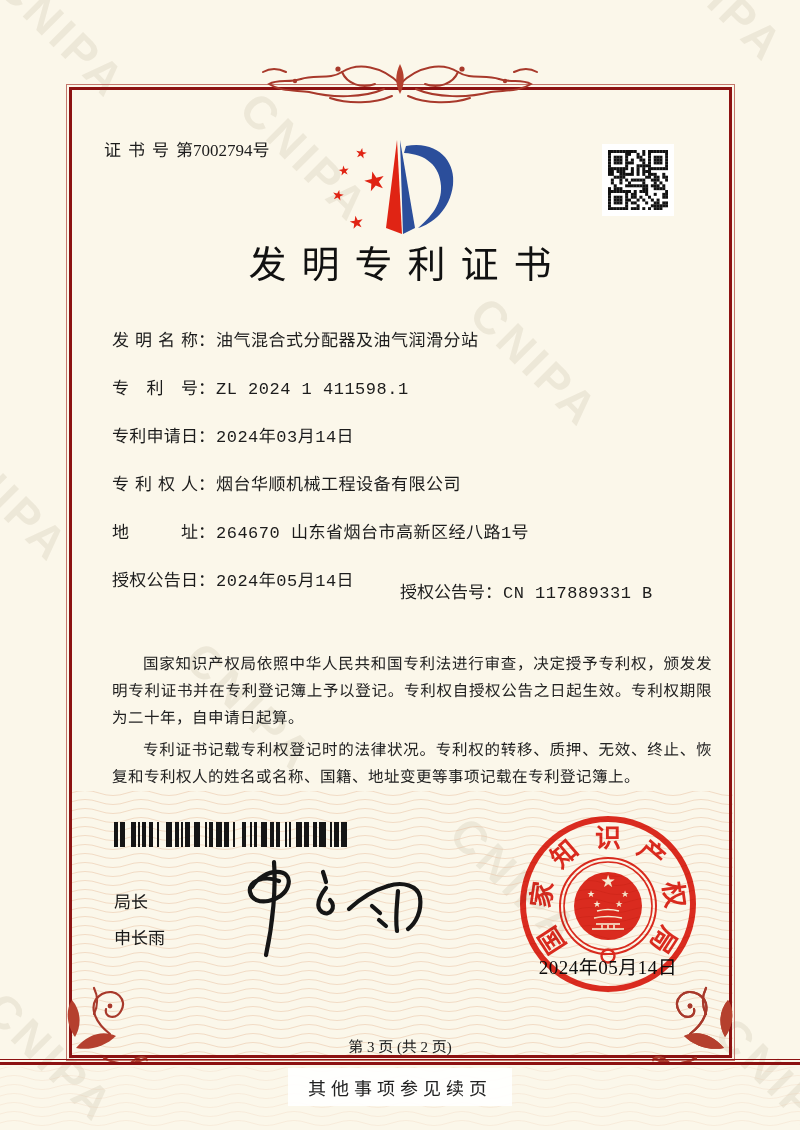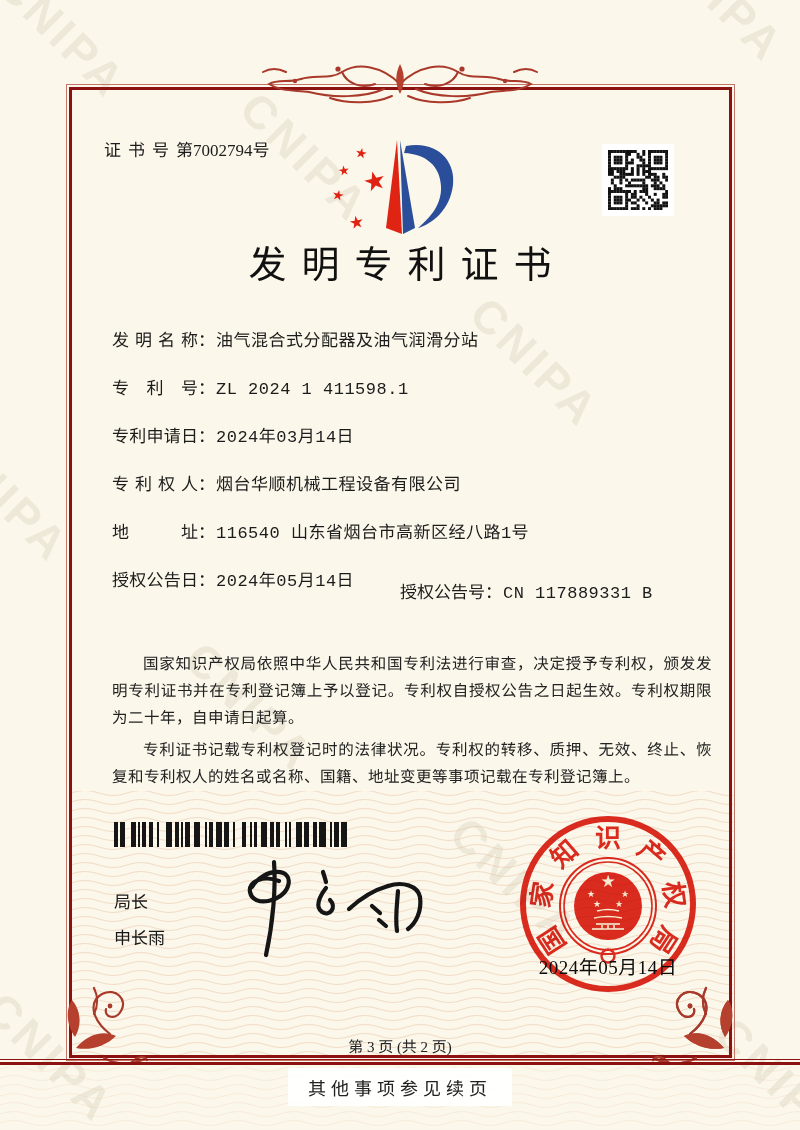--- a/index.html
+++ b/index.html
@@ -427,21 +427,21 @@
   <div class="frow">
     <span class="flabel">专利号</span><span class="fcolon">：</span><span class="fvalue">ZL 2024 1 411598.1</span>
   </div>
   <div class="frow">
     <span class="flabel">专利申请日</span><span class="fcolon">：</span><span class="fvalue">2024年03月14日</span>
   </div>
   <div class="frow">
     <span class="flabel">专利权人</span><span class="fcolon">：</span><span class="fvalue">烟台华顺机械工程设备有限公司</span>
   </div>
   <div class="frow">
-    <span class="flabel">地址</span><span class="fcolon">：</span><span class="fvalue">116540 山东省烟台市高新区经八路1号</span>
+    <span class="flabel">地址</span><span class="fcolon">：</span><span class="fvalue">264670 山东省烟台市高新区经八路1号</span>
   </div>
   <div class="frow">
     <span class="flabel">授权公告日</span><span class="fcolon">：</span><span class="fvalue">2024年05月14日</span>
     <span class="fpair2"><span>授权公告号</span><span class="fcolon">：</span><span class="fvalue">CN 117889331 B</span></span>
   </div>
 </div>
 
 <div class="content bodytext">
   <p>国家知识产权局依照中华人民共和国专利法进行审查，决定授予专利权，颁发发明专利证书并在专利登记簿上予以登记。专利权自授权公告之日起生效。专利权期限为二十年，自申请日起算。</p>
   <p>专利证书记载专利权登记时的法律状况。专利权的转移、质押、无效、终止、恢复和专利权人的姓名或名称、国籍、地址变更等事项记载在专利登记簿上。</p>

